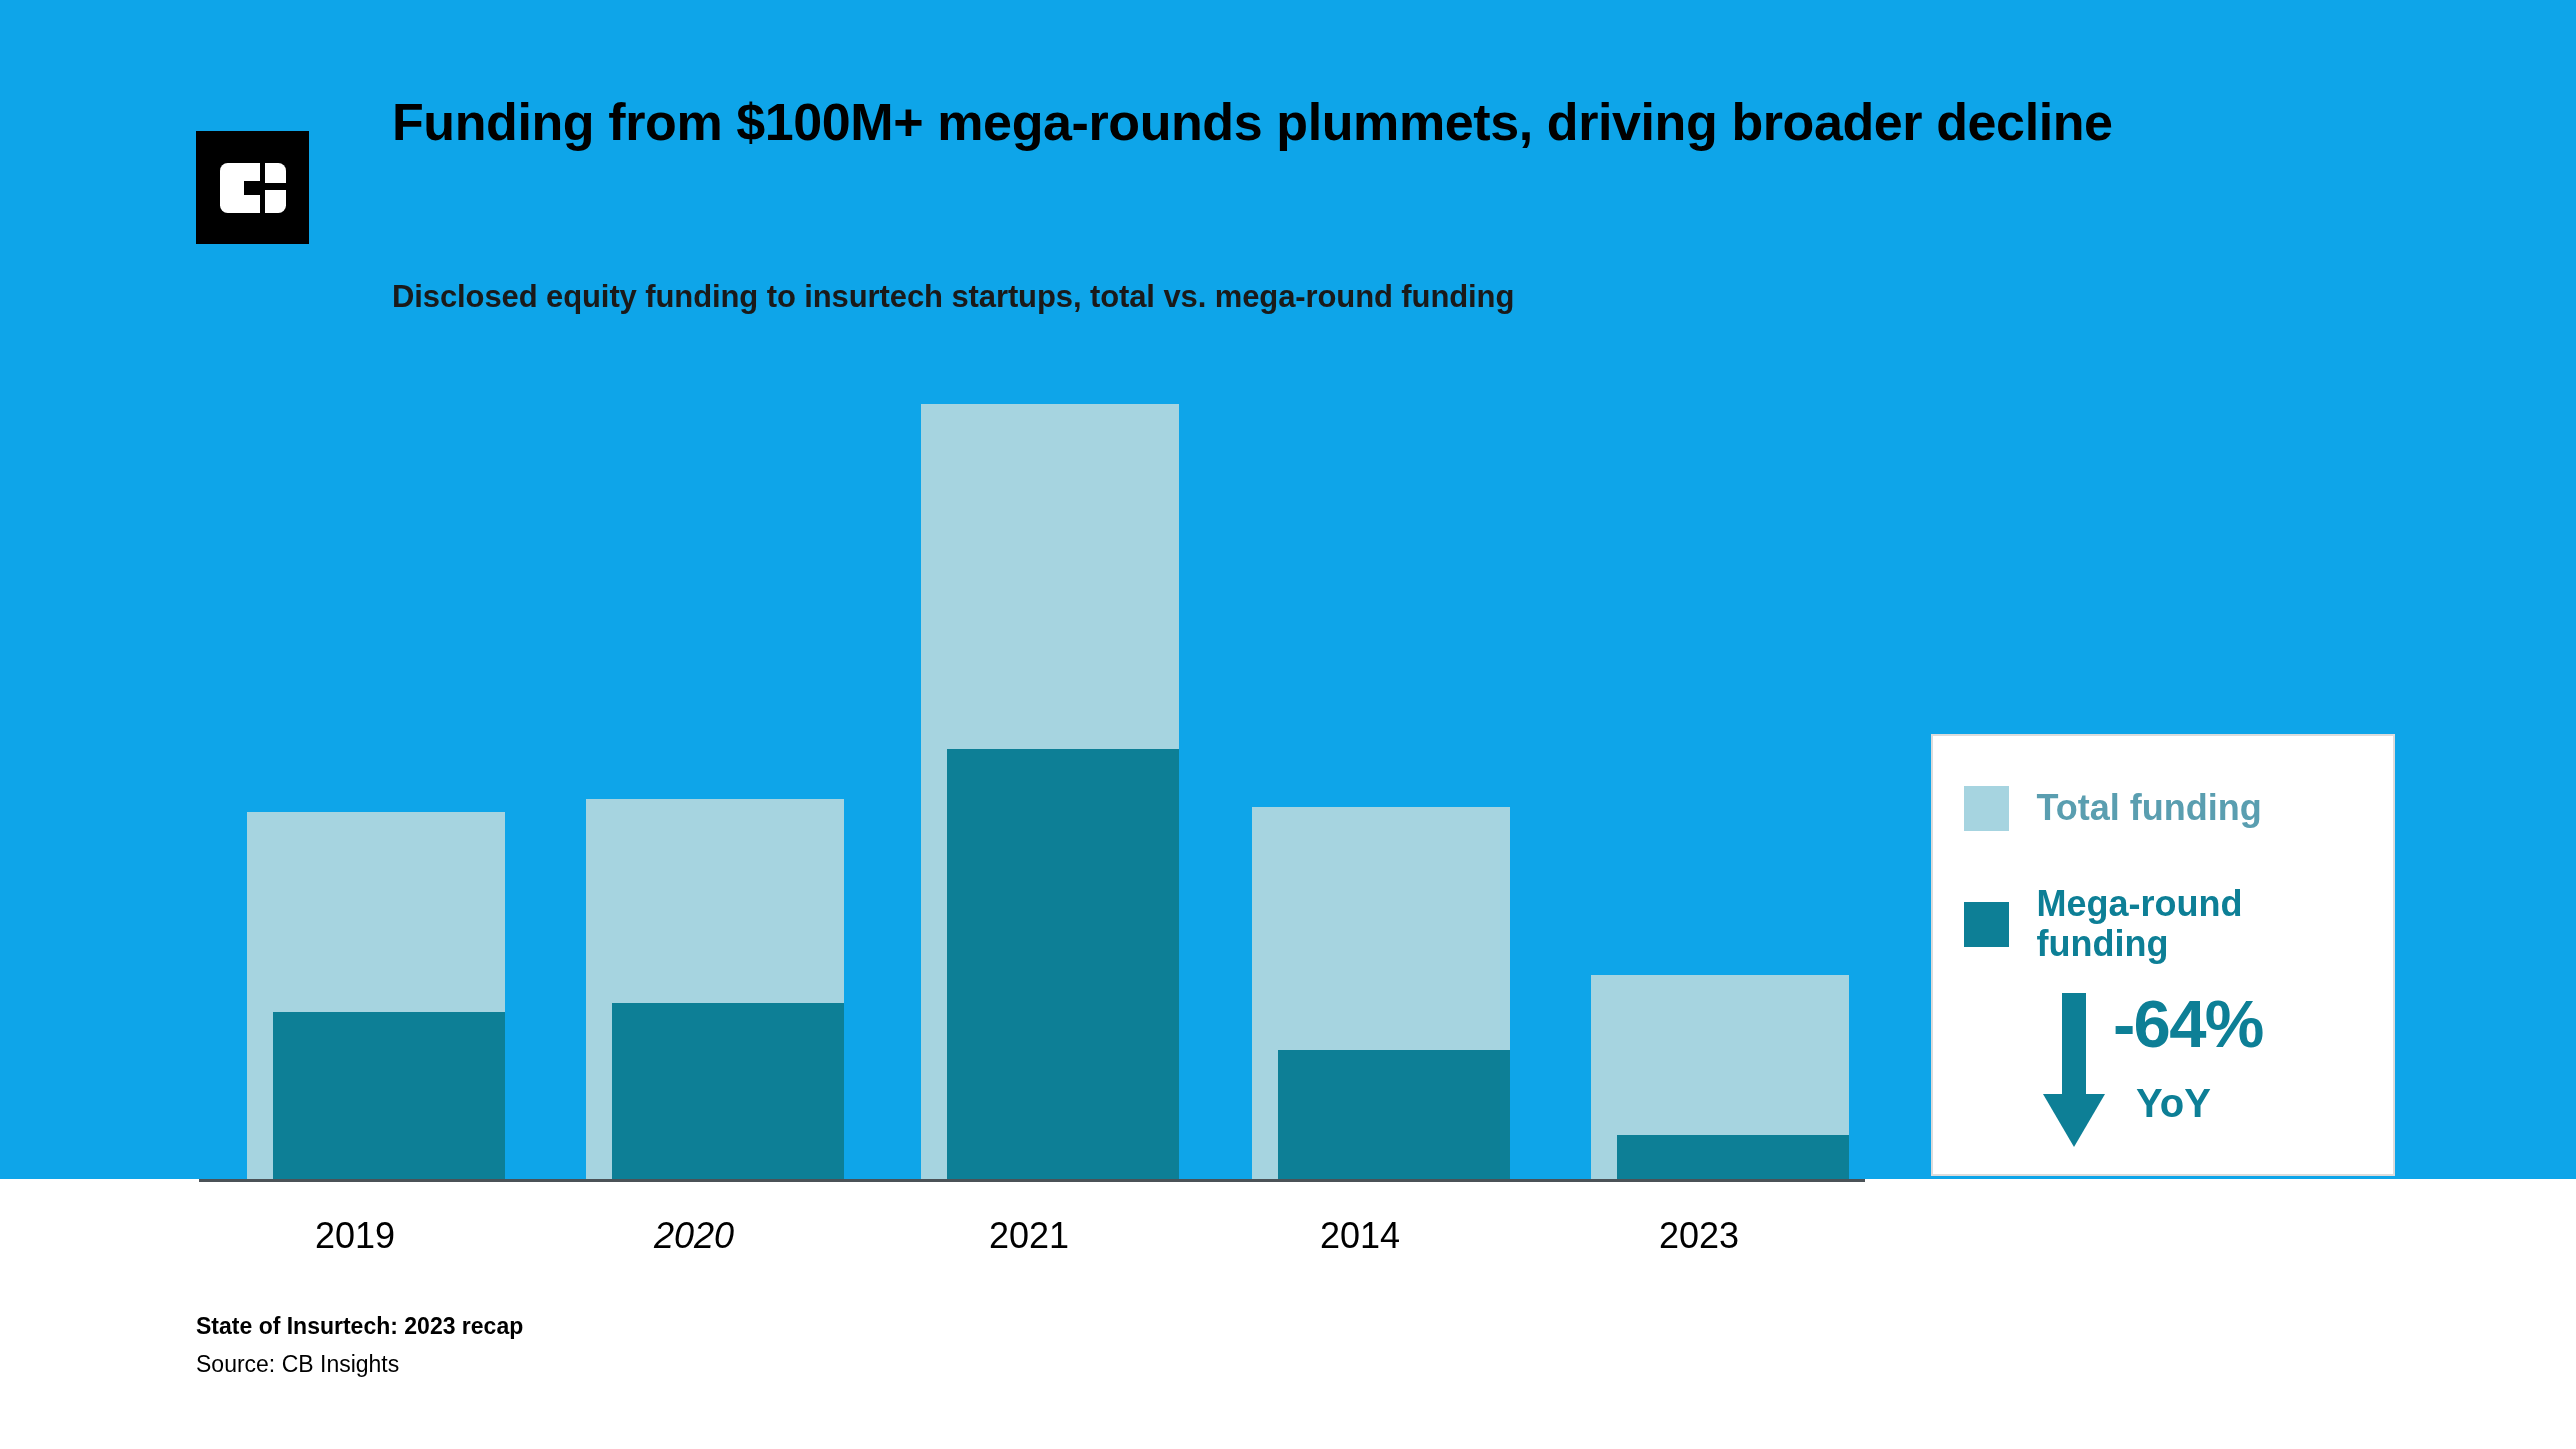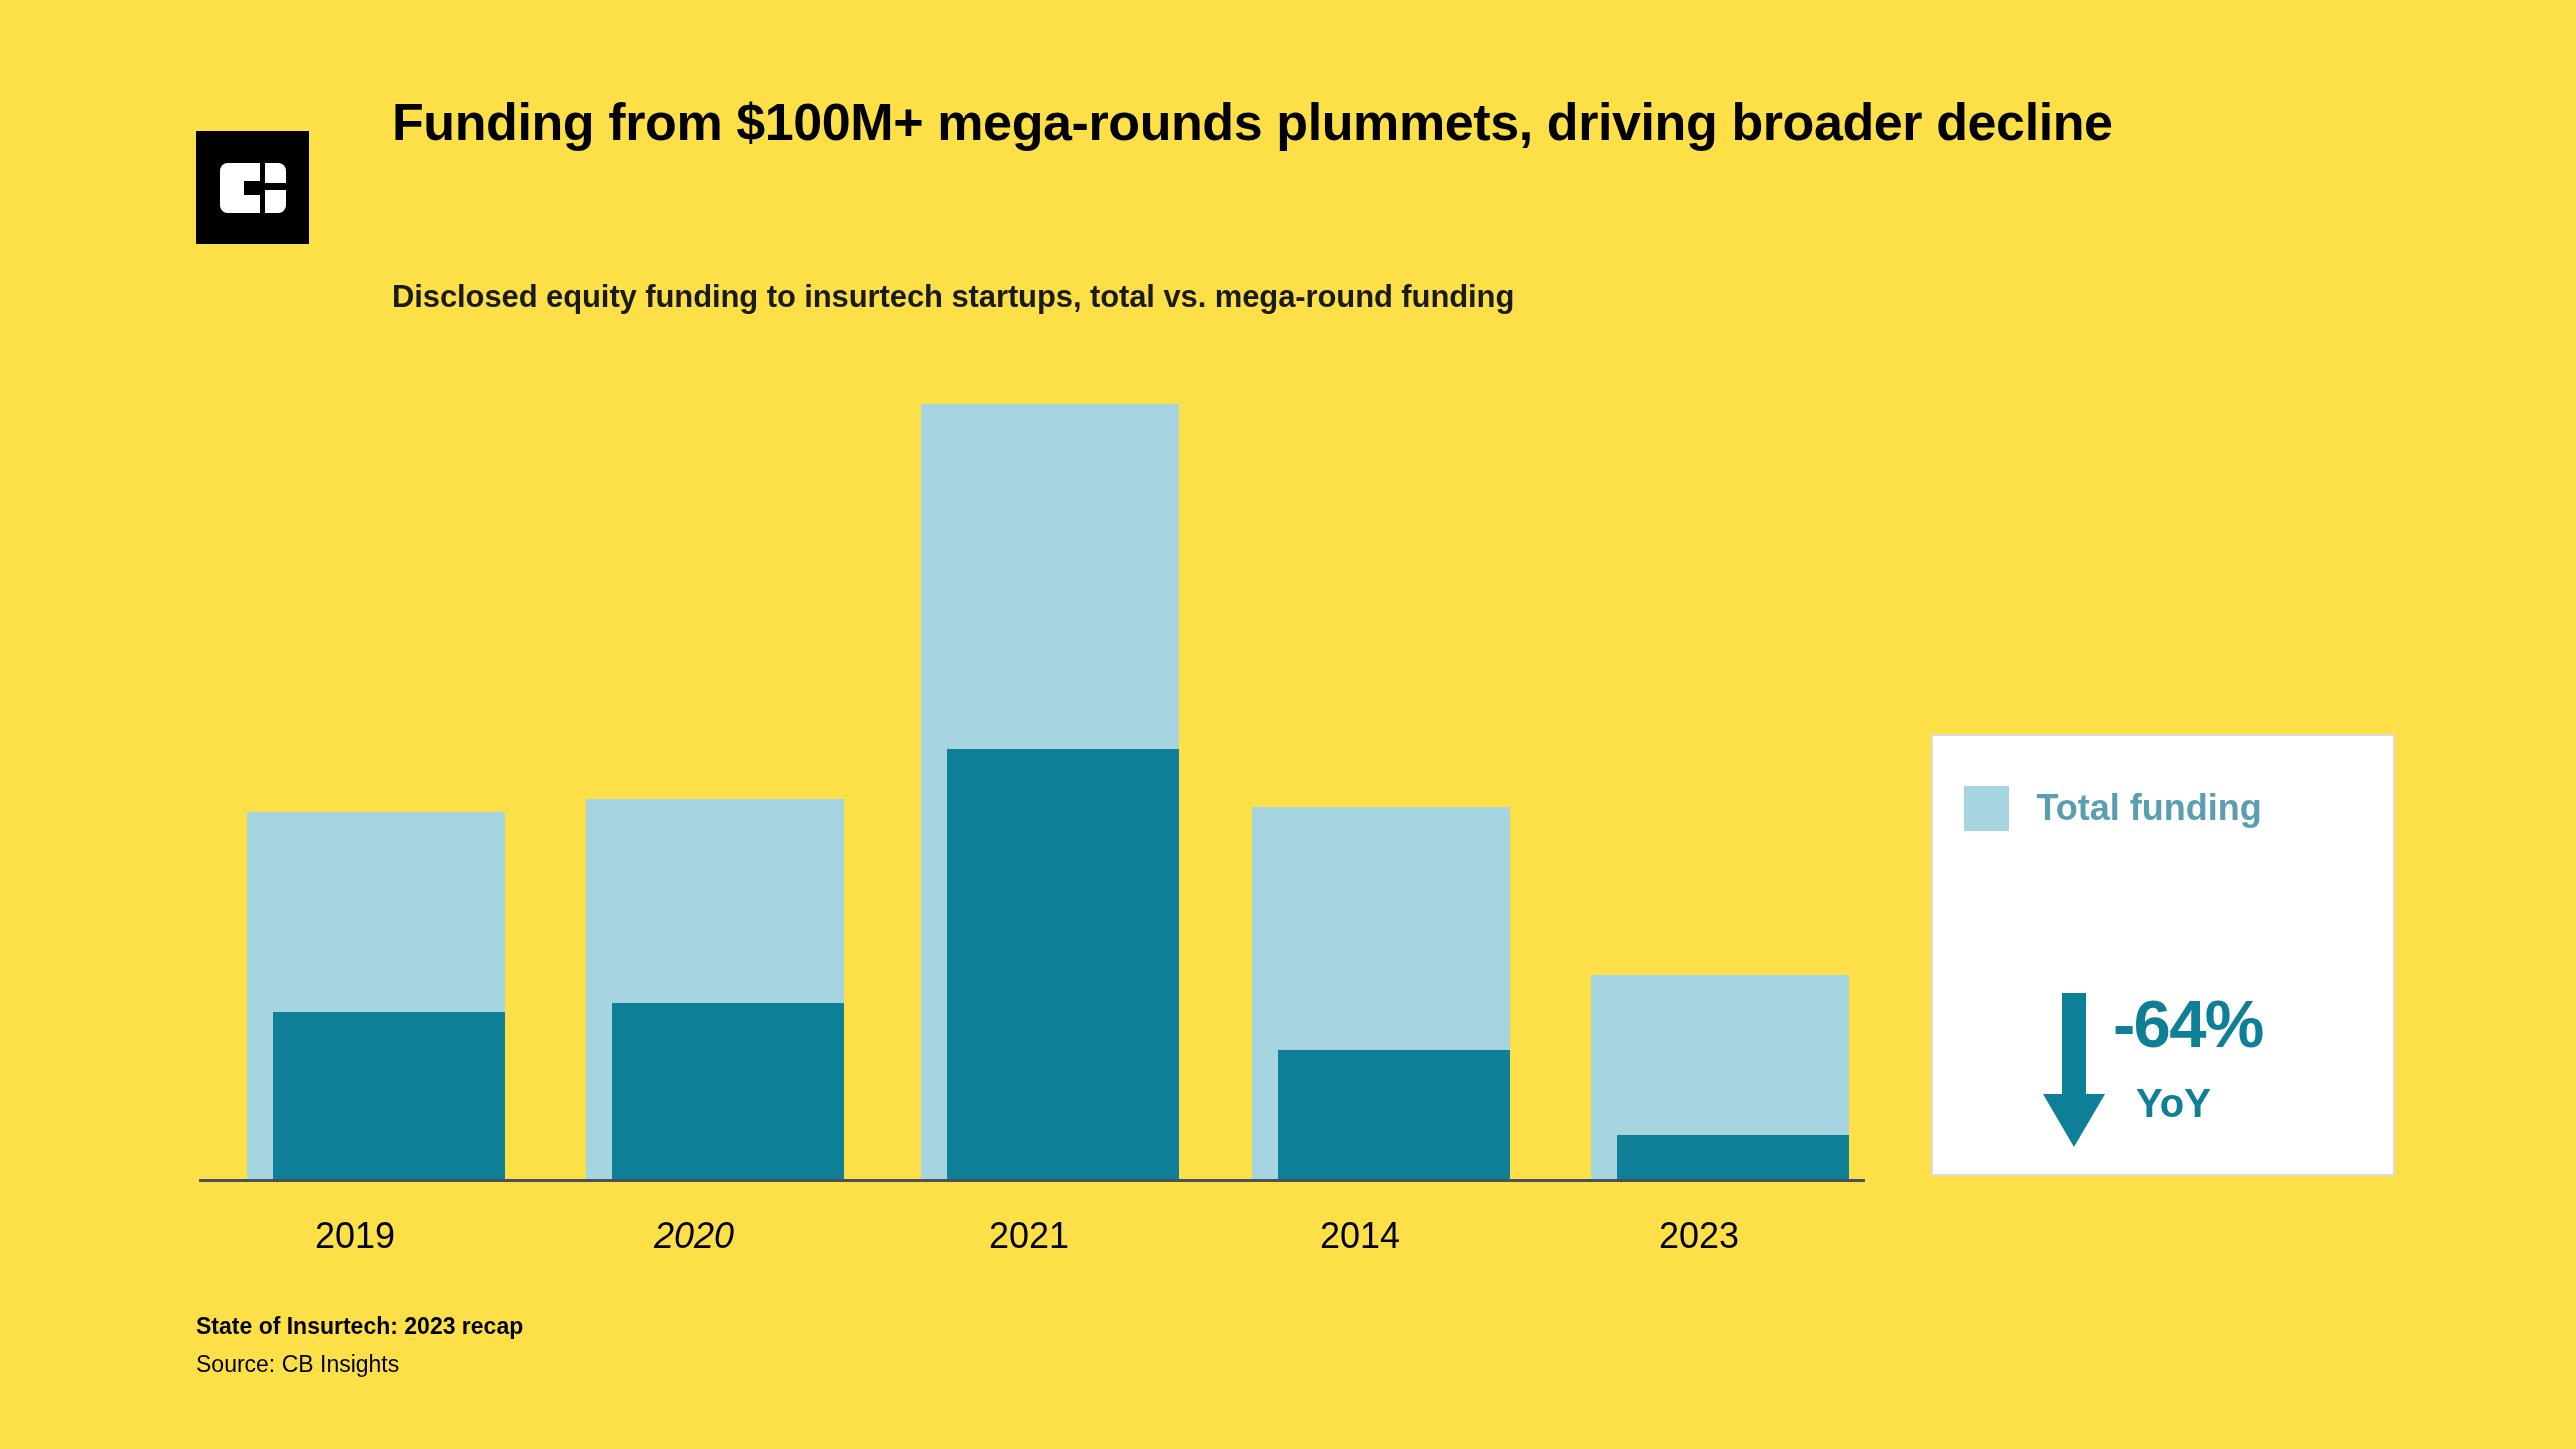--- a/index.html
+++ b/index.html
@@ -7,22 +7,22 @@
     width: 2576px;
     height: 1449px;
     background: #ffffff;
     font-family: "Liberation Sans", sans-serif;
     overflow: hidden;
   }
 
   .canvas {
     position: relative;
     width: 2576px;
-    height: 1449px;
-    background: #fde047;
+    height: 1179px;
+    background: #0ea5e9;
   }
 
   
   .brand-mark {
     position: absolute;
     left: 196px;
     top: 131px;
     width: 113px;
     height: 113px;
     background: #000000;
@@ -320,20 +320,25 @@
     <div class="tick" style="left:565px; width:258px;font-style:italic;">2020</div>
     <div class="tick" style="left:900px; width:258px;">2021</div>
     <div class="tick" style="left:1231px; width:258px;">2014</div>
     <div class="tick" style="left:1570px; width:258px;text-align:center;">2023</div>
   </div>
 
   <div class="legend-box">
     <div class="legend-row r1">
       <span class="sw total"></span>
       <span class="legend-label total">Total funding</span>
+    </div>
+    <div class="legend-row r2">
+      <span class="sw mega"></span>
+      <span class="legend-label mega">Mega-round
+funding</span>
     </div>
 
     <div class="yoy-wrap">
       <div class="arrow-down">
         <div class="stem"></div>
         <div class="head"></div>
       </div>
       <div class="yoy-pct">-64%</div>
       <div class="yoy-sub">YoY</div>
     </div>

